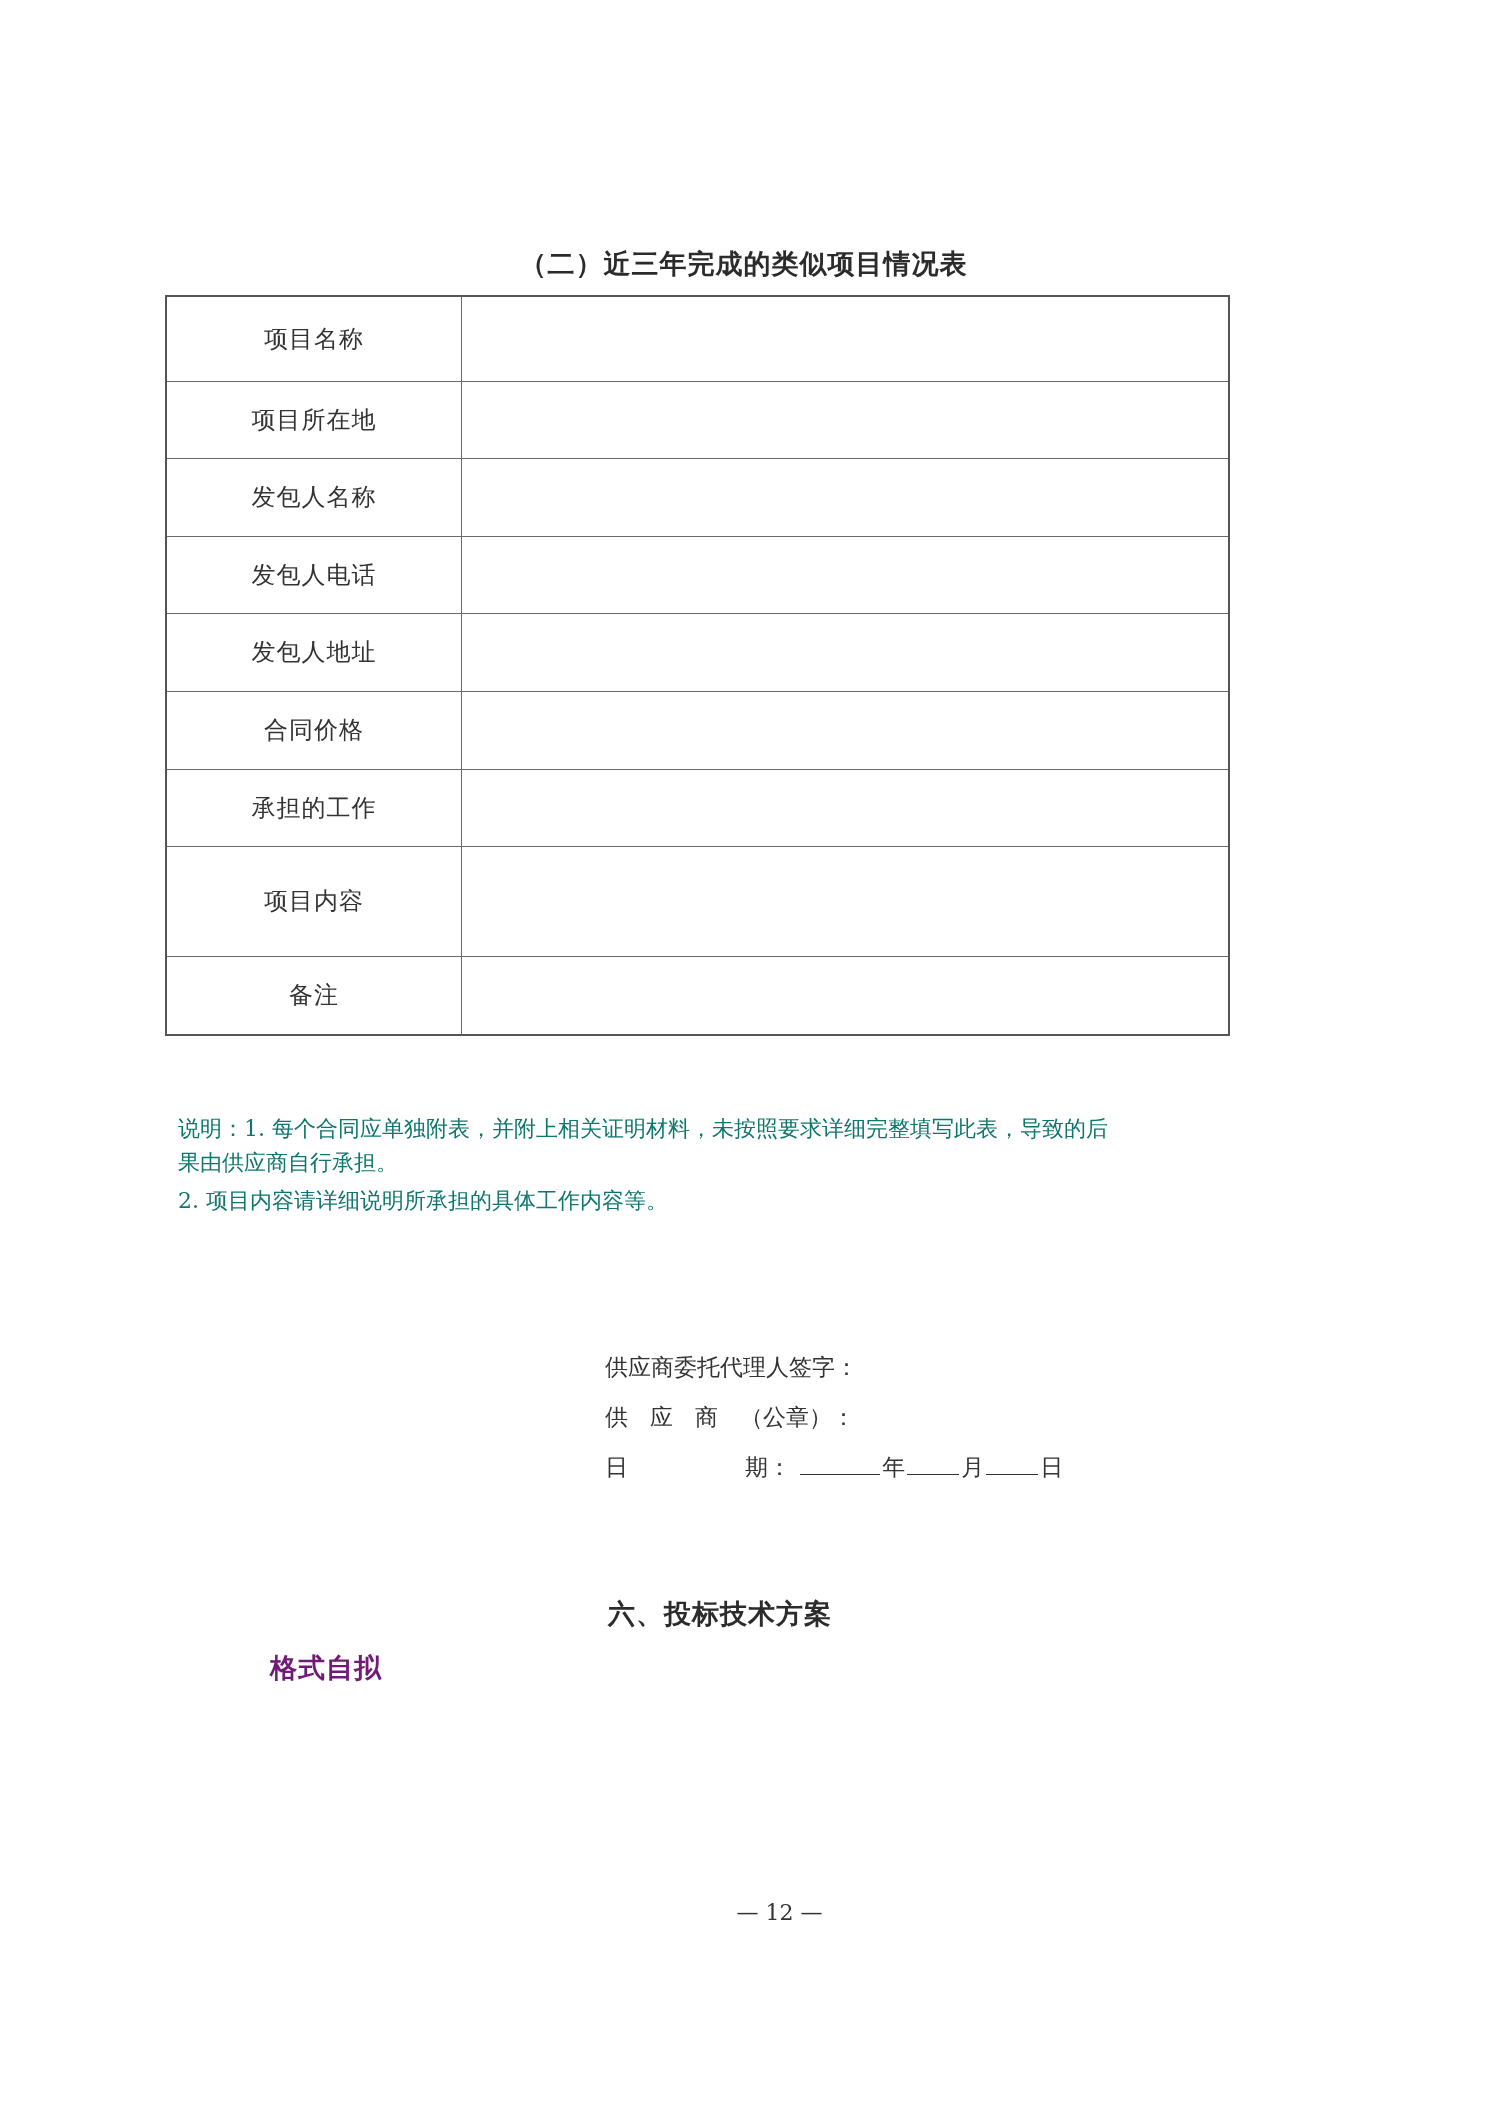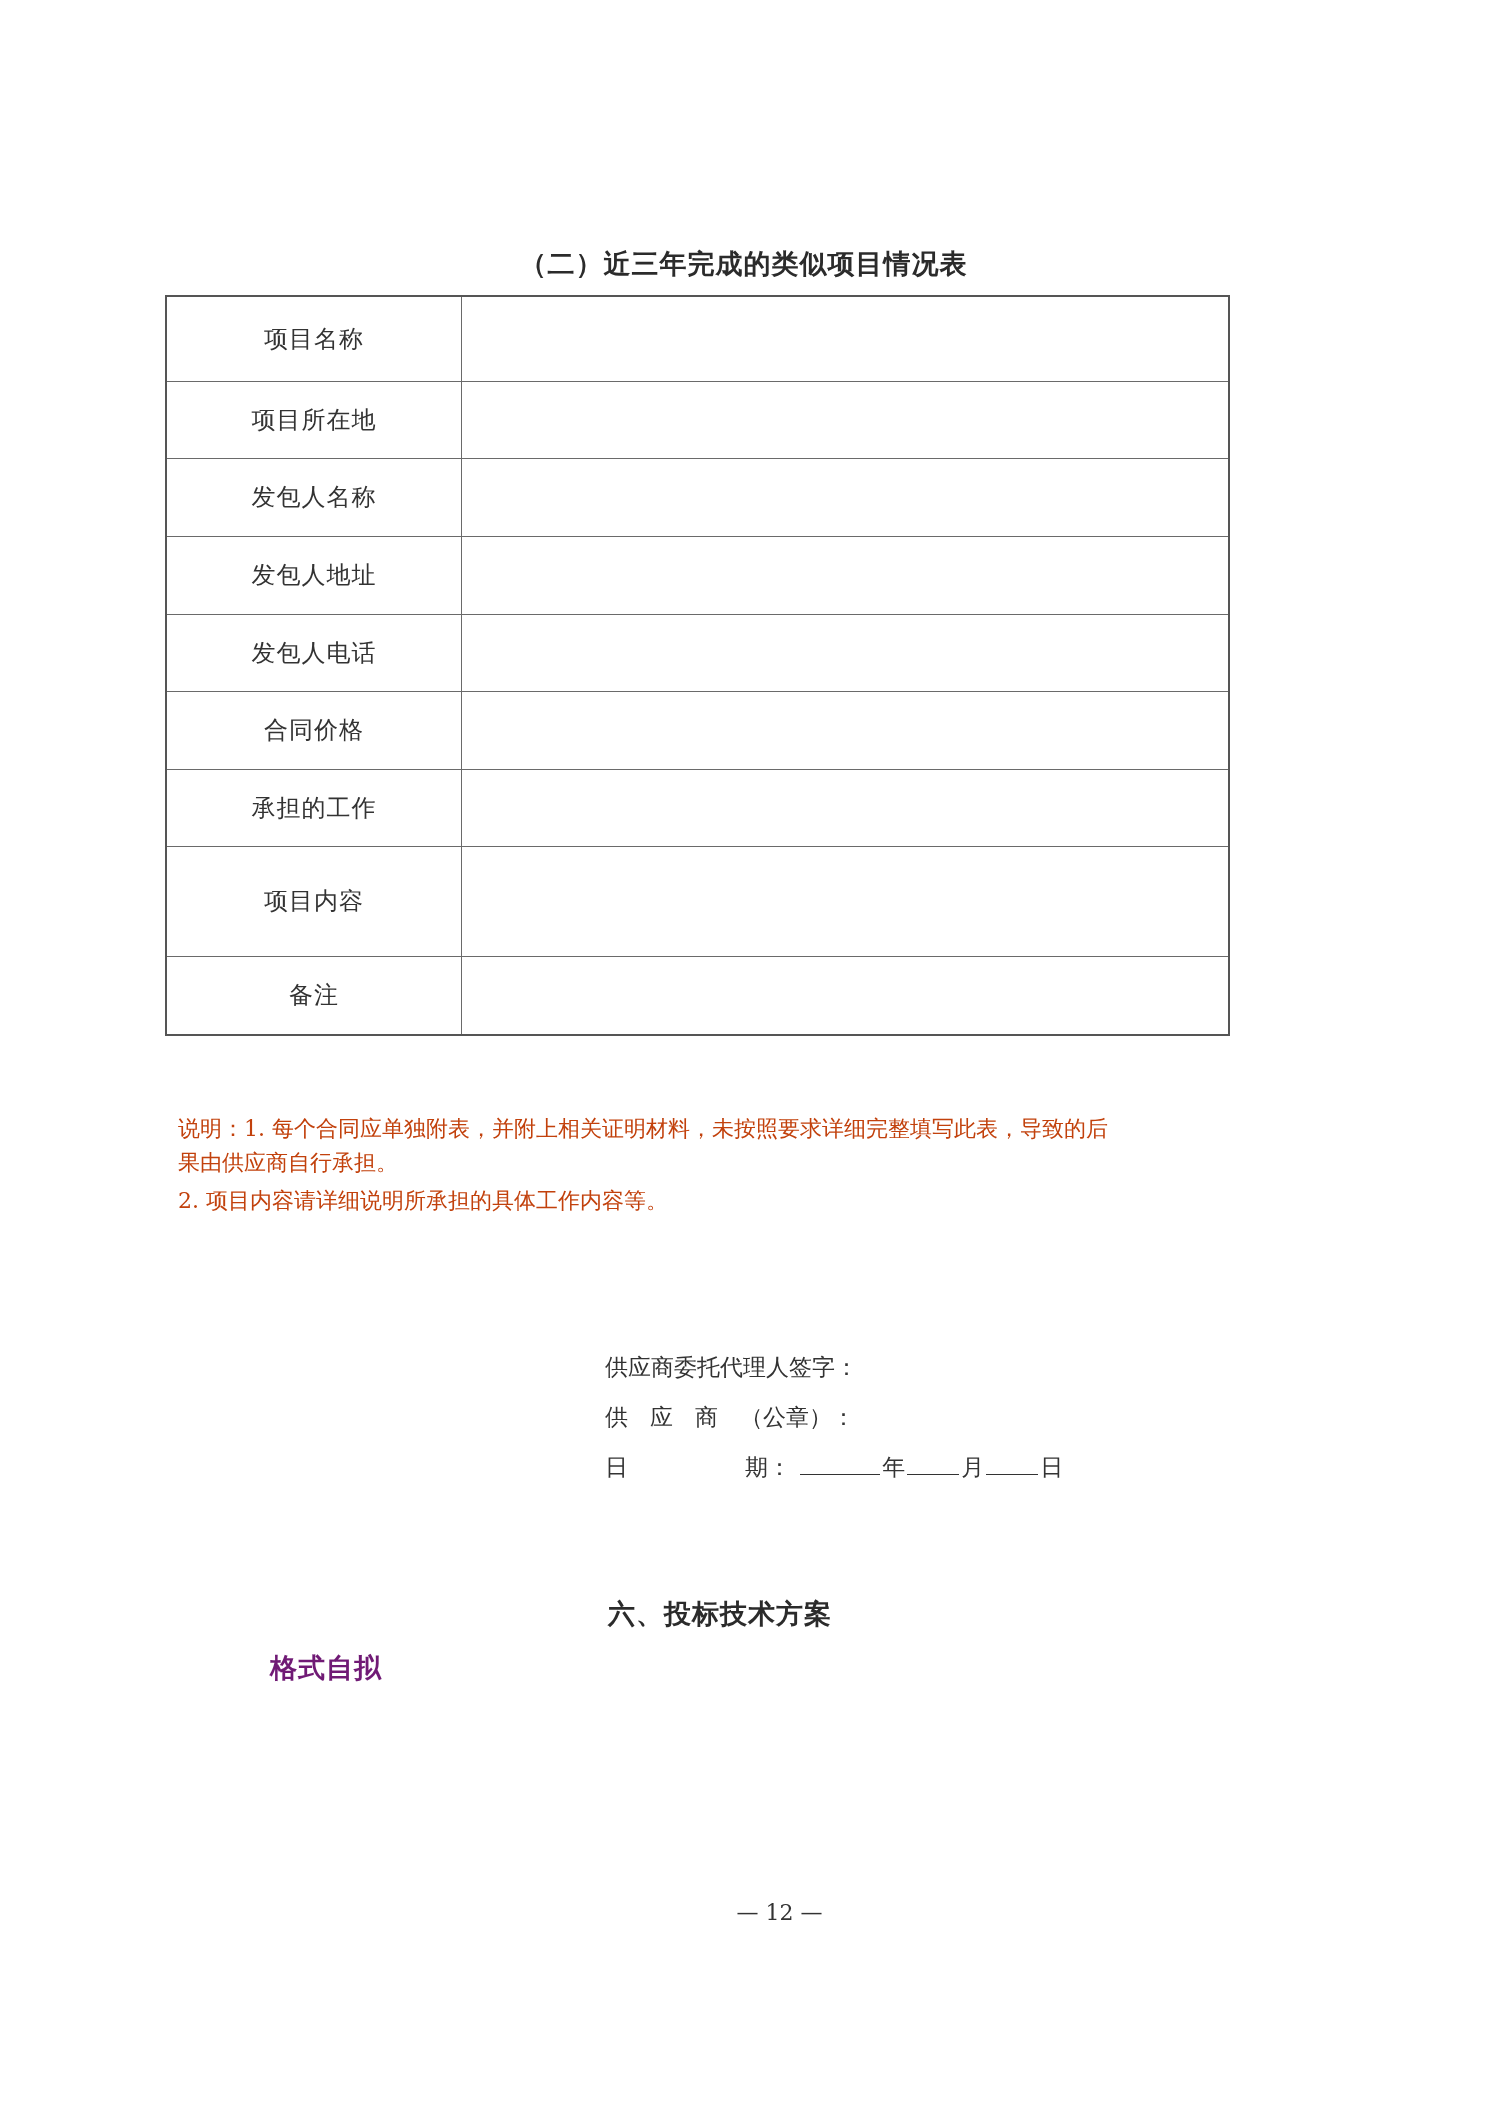--- a/index.html
+++ b/index.html
@@ -49,21 +49,21 @@
     .info-table td.value {
       width: auto;
     }
     .notes {
       position: absolute;
       left: 178px;
       top: 1112px;
       width: 1110px;
       font-size: 22px;
       line-height: 34px;
-      color: #c2410c;
+      color: #0f766e;
     }
     .notes p {
       margin: 0;
     }
     .notes .note-2 {
       margin-top: 4px;
     }
     .sign-block {
       position: absolute;
       left: 605px;
@@ -138,26 +138,26 @@
         <td class="value"></td>
       </tr>
       <tr style="height:77px">
         <td class="label">项目所在地</td>
         <td class="value"></td>
       </tr>
       <tr style="height:78px">
         <td class="label">发包人名称</td>
         <td class="value"></td>
       </tr>
+      <tr style="height:77px">
+        <td class="label">发包人电话</td>
+        <td class="value"></td>
+      </tr>
       <tr style="height:78px">
         <td class="label">发包人地址</td>
-        <td class="value"></td>
-      </tr>
-      <tr style="height:77px">
-        <td class="label">发包人电话</td>
         <td class="value"></td>
       </tr>
       <tr style="height:78px">
         <td class="label">合同价格</td>
         <td class="value"></td>
       </tr>
       <tr style="height:77px">
         <td class="label">承担的工作</td>
         <td class="value"></td>
       </tr>

